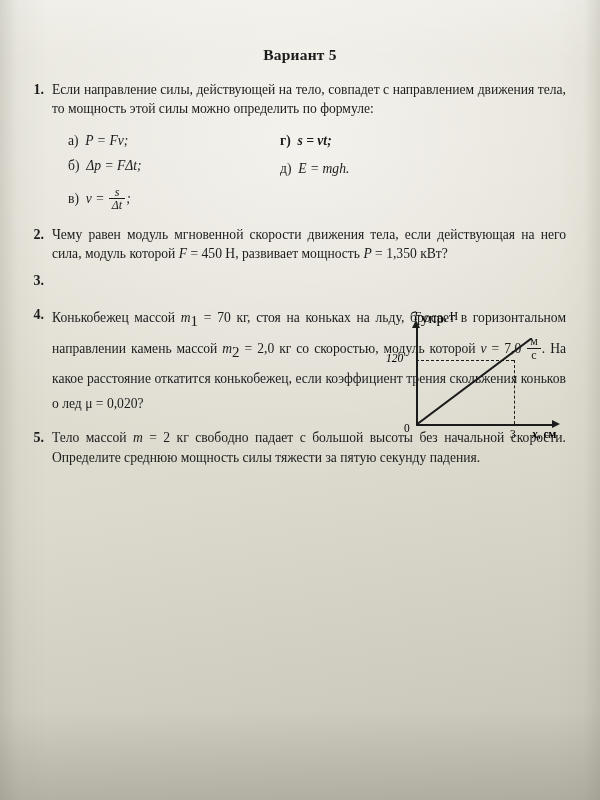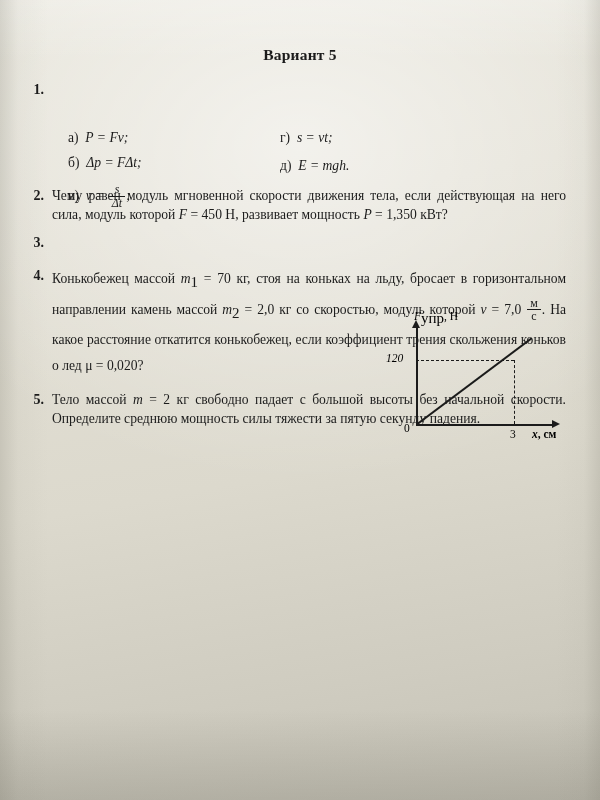--- a/index.html
+++ b/index.html
@@ -80,26 +80,25 @@
 
   .options {
     margin-top: 12px;
     position: relative;
     height: 78px;
   }
   .opt {
     position: absolute;
     font-size: 13.6px;
     white-space: nowrap;
-    margin-top: 36px;
   }
   .opt-a { left: 16px;  top: 0px; }
   .opt-b { left: 16px;  top: 25px; }
   .opt-c { left: 16px;  top: 56px; }
-  .opt-d { left: 228px; top: 0px; }
+  .opt-d { left: 228px; top: 0px; font-weight: bold; }
   .opt-e { left: 228px; top: 28px; }
 
   .frac {
     display: inline-block;
     vertical-align: middle;
     text-align: center;
     line-height: 1.05;
     font-size: 12px;
     position: relative;
     top: -1px;
@@ -178,20 +177,21 @@
 <body>
 
 <div class="page">
   <div class="content">
 
     <div class="title">Вариант 5</div>
 
     <div class="task task1">
       <div class="task-num">1.</div>
       <div class="task-body">
+        <span>Если направление силы, действующей на тело, совпадет с направлением движения тела, то мощность этой силы можно определить по формуле:</span>
 
         <div class="options">
           <div class="opt opt-a">
             <span>а)</span>
             <span class="i">&nbsp;P = Fv;</span>
           </div>
           <div class="opt opt-b">
             <span>б)</span>
             <span class="i">&nbsp;Δp = FΔt;</span>
           </div>

